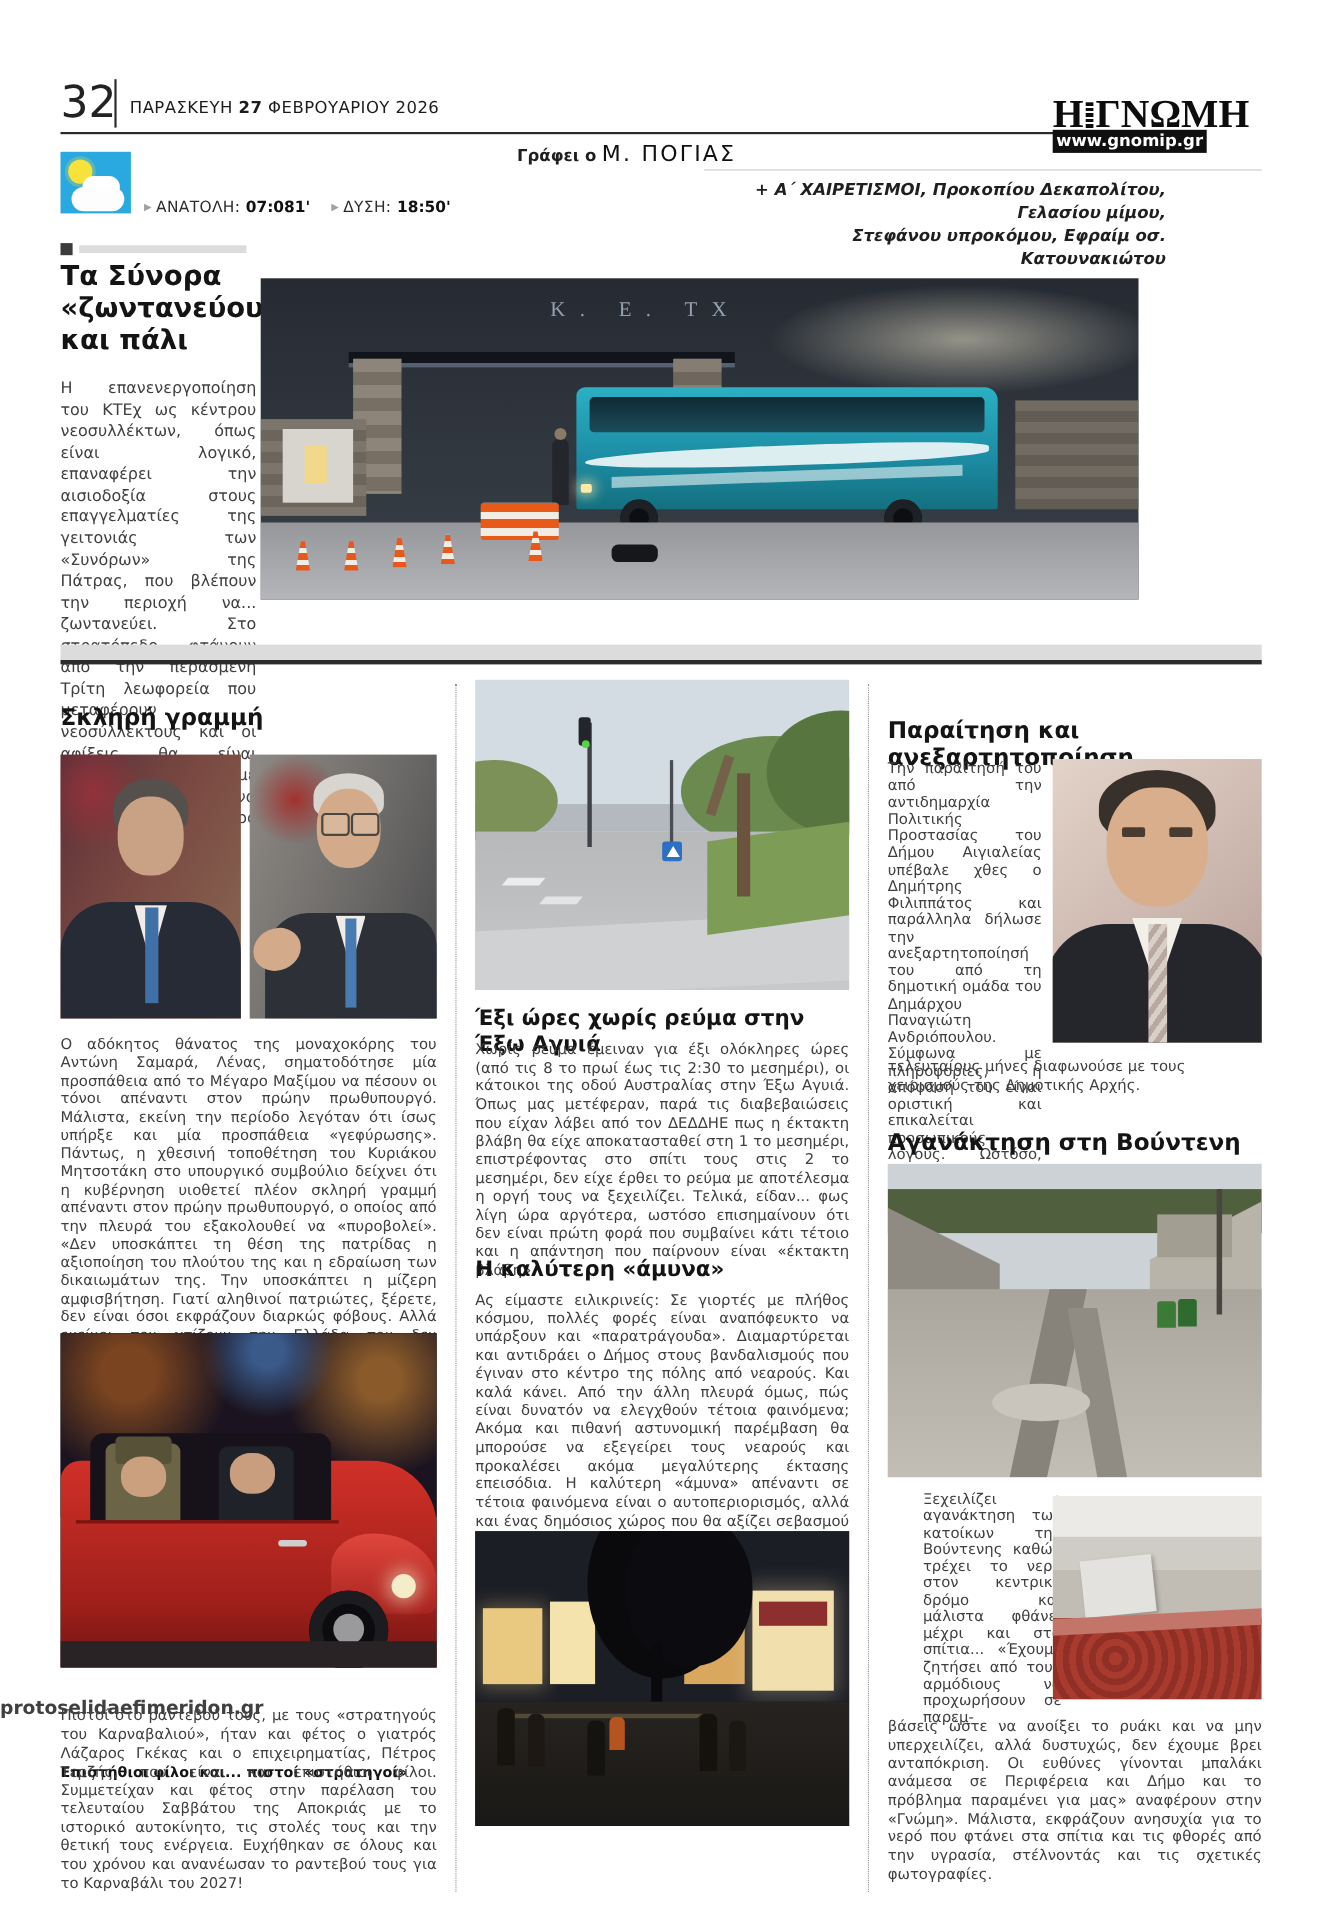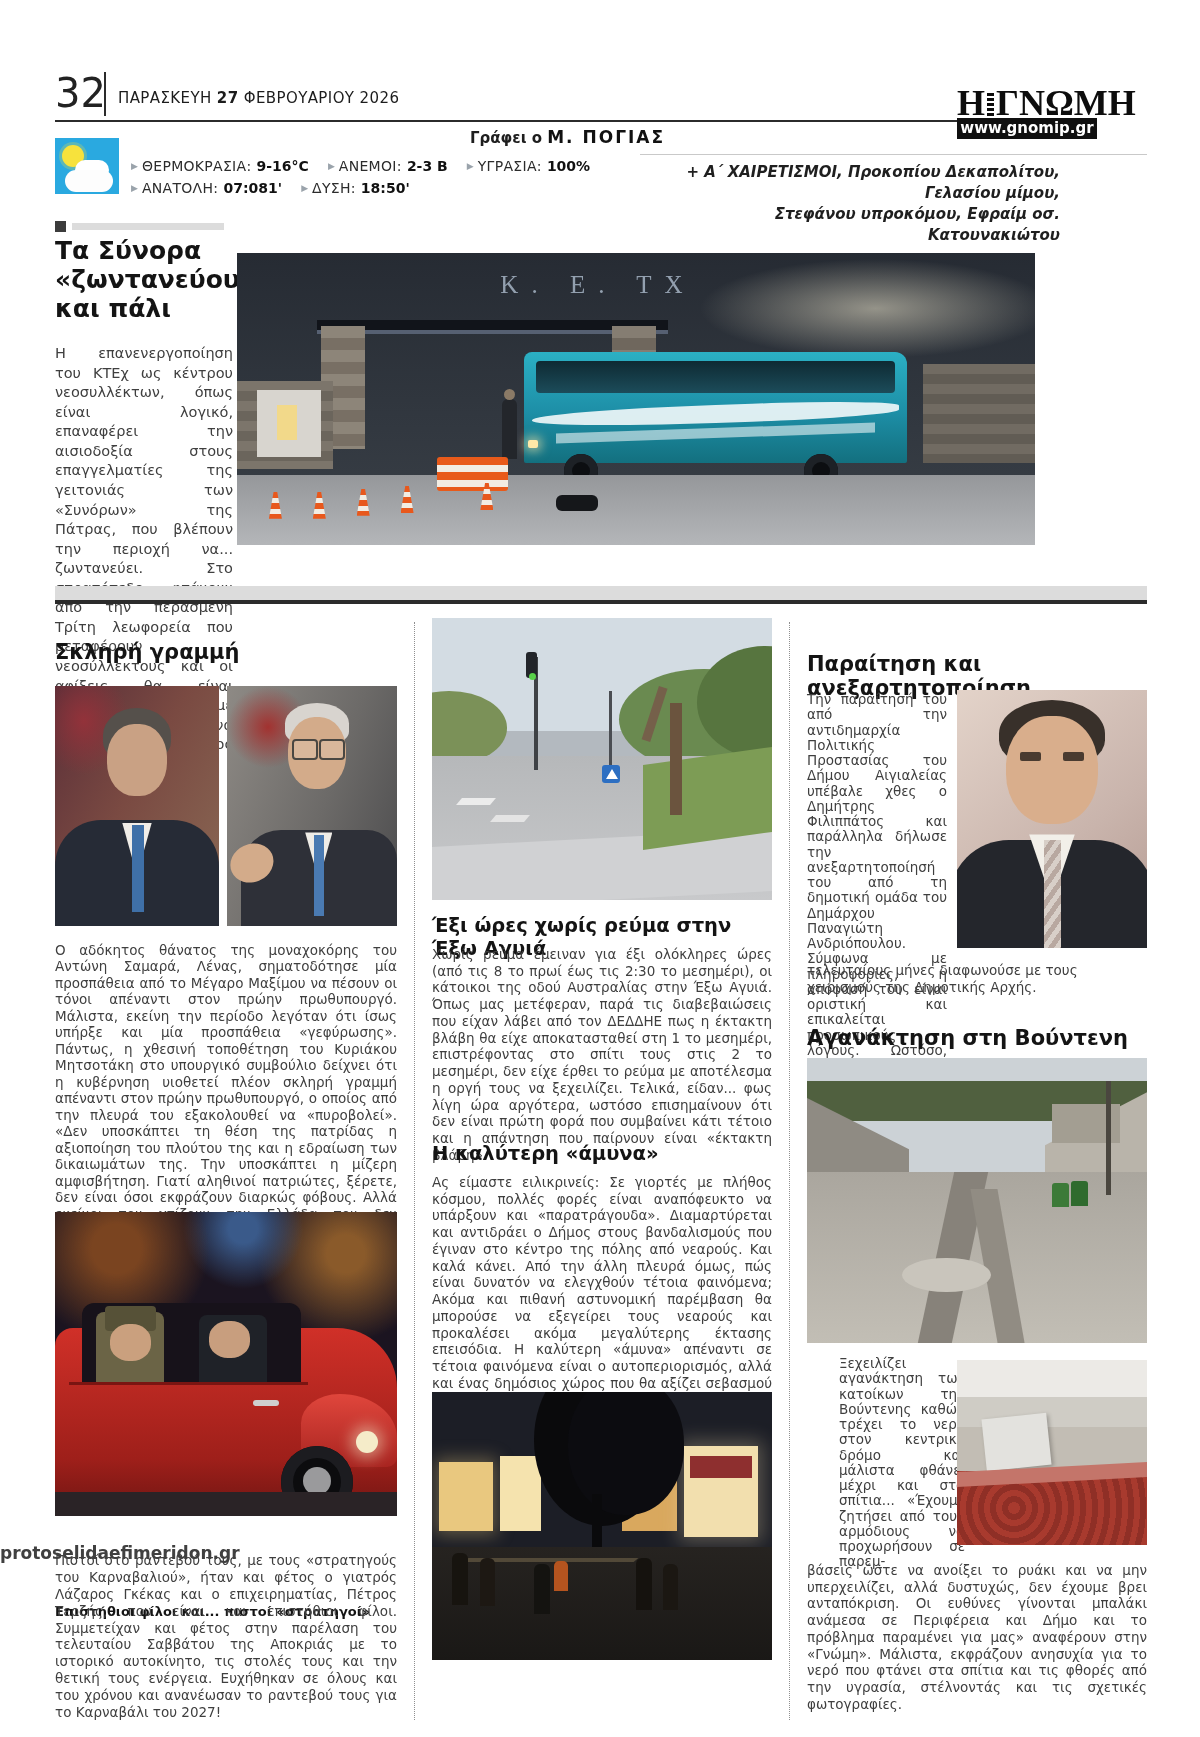--- a/index.html
+++ b/index.html
@@ -24,42 +24,34 @@
   <div class="abs" style="left:104px;top:72px;width:2px;height:44px;background:#2b2b2b;"></div>
   <div class="abs" style="left:118px;top:89px;font-size:15px;color:#1c1c1c;letter-spacing:.4px;">
     <span>ΠΑΡΑΣΚΕΥΗ</span>
     <span style="font-weight:800;">27</span>
     <span>ΦΕΒΡΟΥΑΡΙΟΥ 2026</span>
   </div>
   <div class="abs" style="left:55px;top:120px;width:905px;height:2px;background:#2b2b2b;"></div>
 
   <div class="abs" style="left:470px;top:127px;white-space:nowrap;">
     <span style="font-size:15px;font-weight:bold;color:#1e1e1e;">Γράφει ο</span>
-    <span style="font-size:17px;font-weight:700;letter-spacing:2px;color:#111;">Μ. ΠΟΓΙΑΣ</span>
+    <span style="font-size:20px;font-weight:400;letter-spacing:2px;color:#111;">Μ. ΠΟΓΙΑΣ</span>
   </div>
 
   <div class="abs" style="left:957px;top:82px;font-family:'Liberation Serif',serif;font-weight:bold;font-size:36px;color:#0d0d0d;display:flex;align-items:center;">
     <span>Η</span>
     <span style="display:inline-block;width:7px;height:24px;margin:4px 2px 0 2px;background:repeating-linear-gradient(180deg,#0d0d0d 0 3px,#ffffff 3px 5px);"></span>
     <span>ΓΝΩΜΗ</span>
   </div>
   <div class="abs" style="left:957px;top:118px;width:140px;height:21px;background:#101010;color:#fff;font-size:15px;font-weight:bold;text-align:center;line-height:21px;">www.gnomip.gr</div>
 
   <div class="abs" style="left:55px;top:138px;width:64px;height:56px;background:#2aa9e0;overflow:hidden;">
     <div style="position:absolute;left:7px;top:7px;width:22px;height:22px;border-radius:50%;background:#f7e23c;box-shadow:0 0 0 3px rgba(247,226,60,.25);"></div>
     <div style="position:absolute;left:20px;top:22px;width:34px;height:20px;border-radius:12px;background:#fff;"></div>
     <div style="position:absolute;left:10px;top:32px;width:48px;height:22px;border-radius:12px;background:#fdfdfd;"></div>
-  </div>
-  <div class="abs" style="left:131px;top:156px;white-space:nowrap;">
-    <span class="marker">▶</span><span class="wlabel">ΘΕΡΜΟΚΡΑΣΙΑ:</span>
-    <span class="wval">9-16°C</span>
-    <span class="marker">▶</span><span class="wlabel">ΑΝΕΜΟΙ:</span>
-    <span class="wval">2-3 Β</span>
-    <span class="marker">▶</span><span class="wlabel">ΥΓΡΑΣΙΑ:</span>
-    <span class="wval">100%</span>
   </div>
   <div class="abs" style="left:131px;top:178px;white-space:nowrap;">
     <span class="marker">▶</span><span class="wlabel">ΑΝΑΤΟΛΗ:</span>
     <span class="wval">07:081'</span>
     <span class="marker">▶</span><span class="wlabel">ΔΥΣΗ:</span>
     <span class="wval">18:50'</span>
   </div>
 
   <div class="abs" style="left:640px;top:154px;width:507px;height:1px;background:#c9c9c9;"></div>
   <div class="abs" style="left:640px;top:162px;width:420px;text-align:right;font-style:italic;font-weight:bold;font-size:15px;color:#1f1f1f;line-height:1.4;">
@@ -68,21 +60,21 @@
   </div>
 
   <div class="abs" style="left:55px;top:221px;width:11px;height:11px;background:#3c3c3c;"></div>
   <div class="abs" style="left:72px;top:223px;width:152px;height:7px;background:#dcdcdc;"></div>
 
   <div class="abs hl" style="left:55px;top:236px;width:180px;font-size:25px;line-height:1.16;">Τα Σύνορα «ζωντανεύουν» και πάλι</div>
   <div class="abs body-text" style="left:55px;top:344px;width:178px;font-size:14.5px;line-height:1.35;">Η επανενεργοποίηση του ΚΤΕχ ως κέντρου νεοσυλλέκτων, όπως είναι λογικό, επαναφέρει την αισιοδοξία στους επαγγελματίες της γειτονιάς των «Συνόρων» της Πάτρας, που βλέπουν την περιοχή να... ζωντανεύει. Στο στρατόπεδο φτάνουν από την περασμένη Τρίτη λεωφορεία που μεταφέρουν νεοσύλλεκτους και οι αφίξεις θα είναι συνεχείς, με αποτέλεσμα να αυξάνεται και ο τζίρος στην περιοχή.</div>
 
   <div class="ph" style="left:237px;top:253px;width:798px;height:292px;background:linear-gradient(#262b33,#31373f 55%,#3a4047);">
     <div style="left:58%;top:2%;width:44%;height:34%;background:radial-gradient(closest-side,rgba(255,246,218,.5),rgba(255,246,218,0));"></div>
-    <div style="left:33%;top:6%;font-family:'Liberation Serif',serif;font-size:25px;letter-spacing:13px;color:#93a0af;">Κ. Ε. ΤΧ</div>
+    <div style="left:33%;top:6%;font-family:'Liberation Serif',serif;font-size:19px;letter-spacing:13px;color:#93a0af;">Κ. Ε. ΤΧ</div>
     <div style="left:10%;top:23%;width:44%;height:11px;background:#11141a;"></div>
     <div style="left:10%;top:26.5%;width:44%;height:4px;background:#566072;"></div>
     <div style="left:10.5%;top:25%;width:5.5%;height:42%;background:repeating-linear-gradient(180deg,#8d8579 0 12px,#786f64 12px 24px);"></div>
     <div style="left:47%;top:25%;width:5.5%;height:42%;background:repeating-linear-gradient(180deg,#857d72 0 12px,#6f675d 12px 24px);"></div>
     <div style="left:0;top:44%;width:12%;height:30%;background:repeating-linear-gradient(180deg,#7c756b 0 10px,#6b655c 10px 20px);"></div>
     <div style="left:86%;top:38%;width:14%;height:34%;background:repeating-linear-gradient(180deg,#716b62 0 10px,#615c54 10px 20px);"></div>
     <div style="left:2.5%;top:47%;width:8%;height:23%;background:#d8d5cf;"></div>
     <div style="left:5%;top:52%;width:2.5%;height:12%;background:#f2d98a;"></div>
     <div style="left:36%;top:34%;width:48%;height:38%;border-radius:8px 12px 2px 2px;background:linear-gradient(#2bb0c4,#1d8ea6 55%,#13707f);"></div>
     <div style="left:37.5%;top:37%;width:45%;height:11%;background:linear-gradient(#0e2a33,#1c4c5a);border-radius:4px;"></div>

